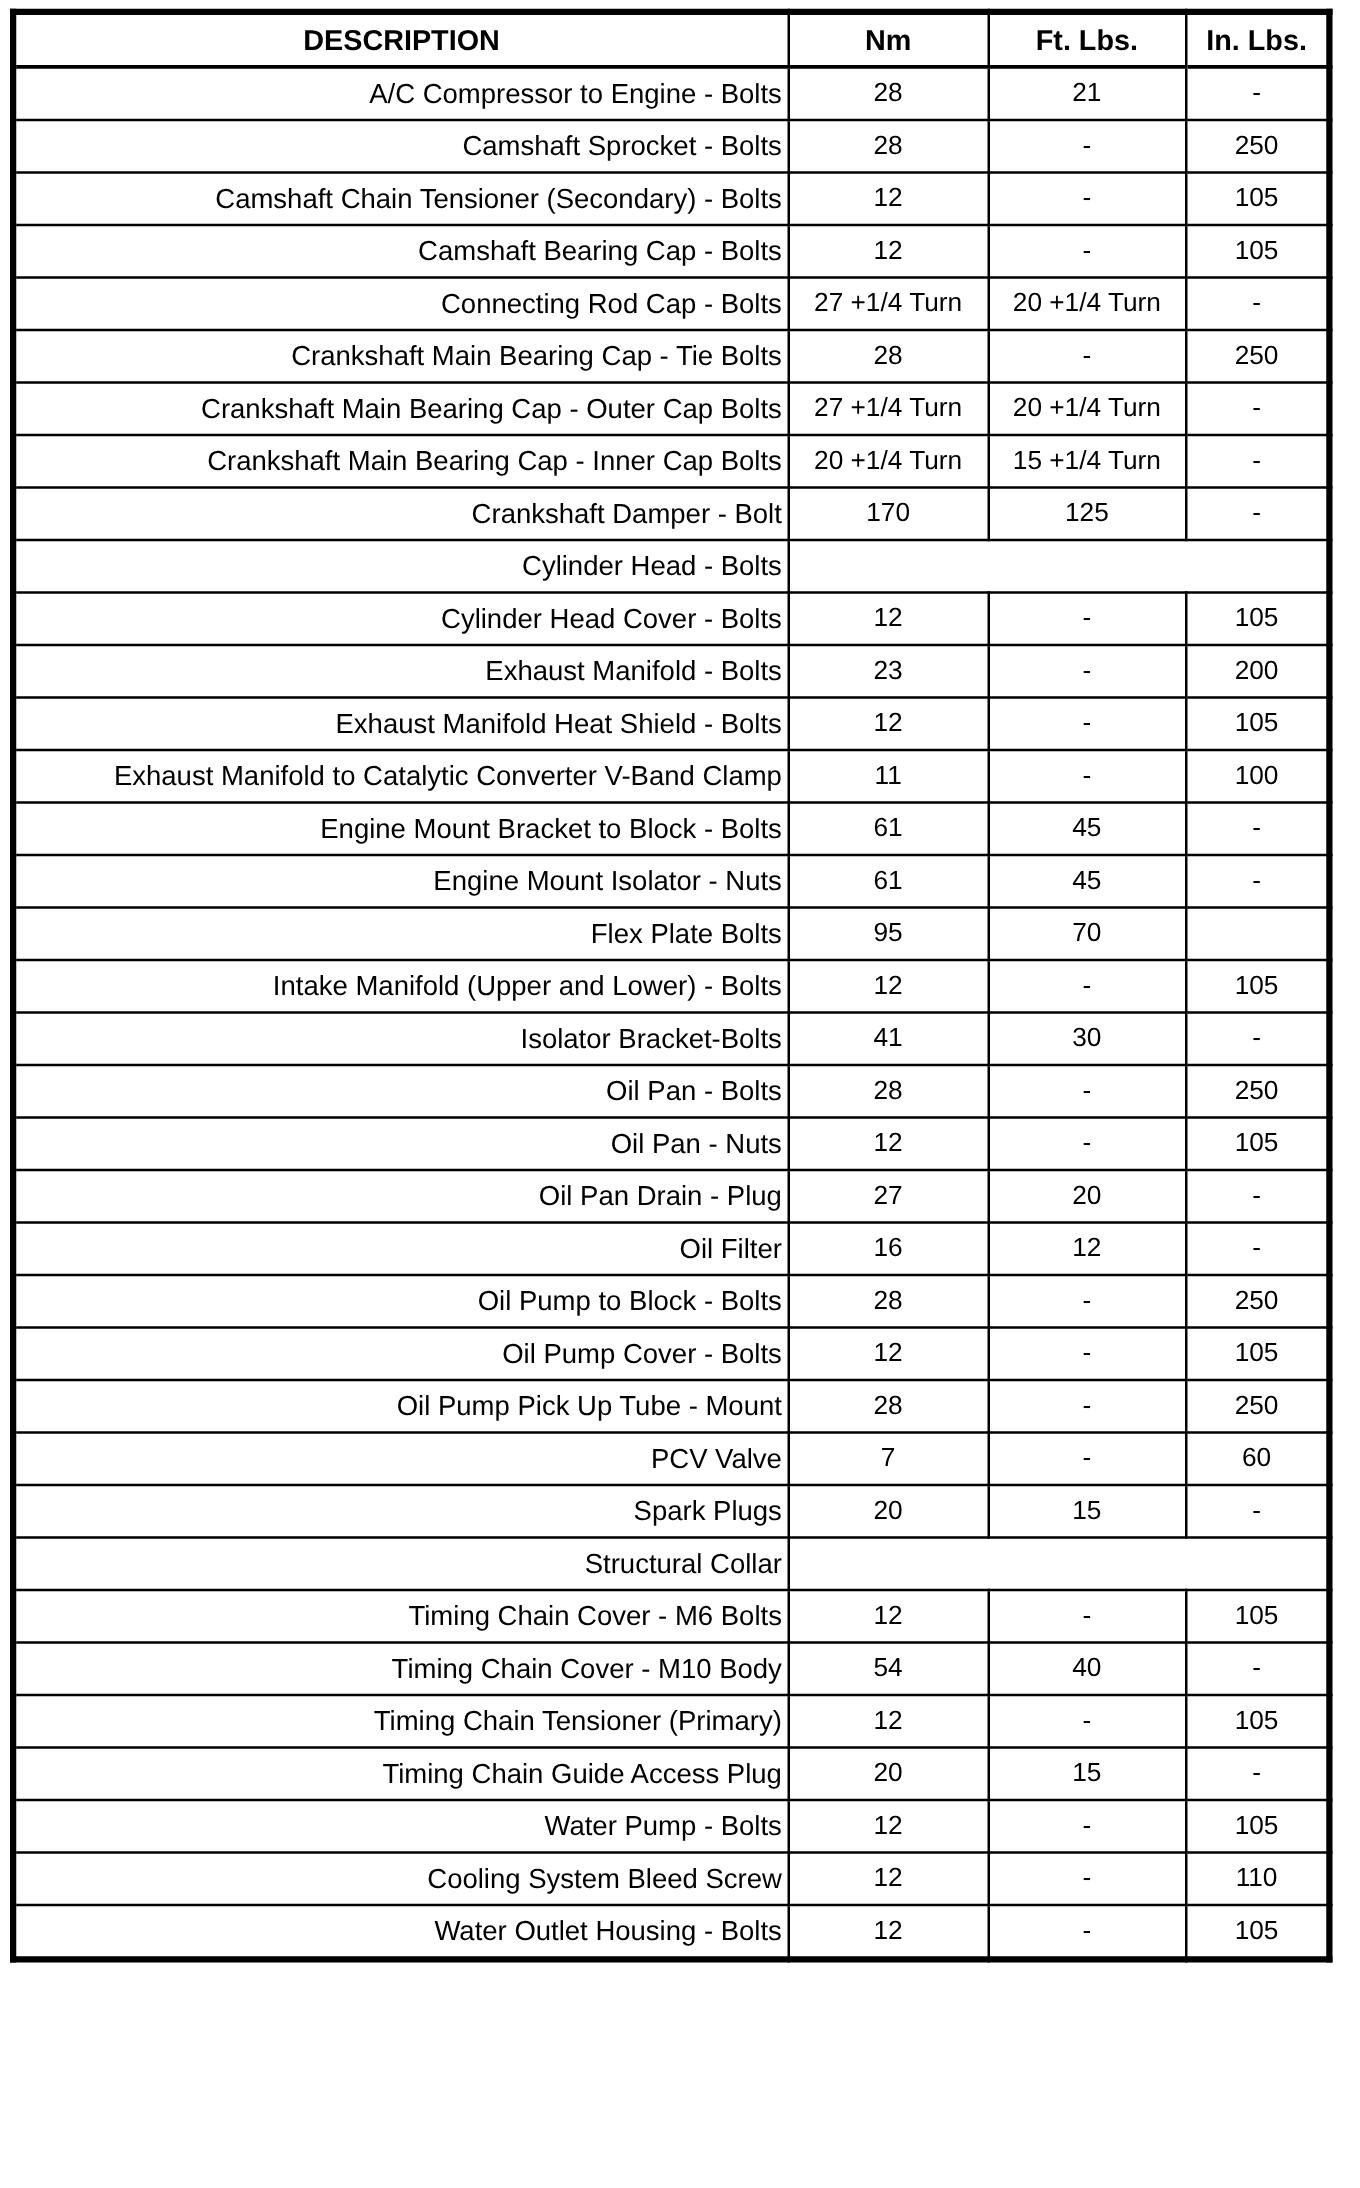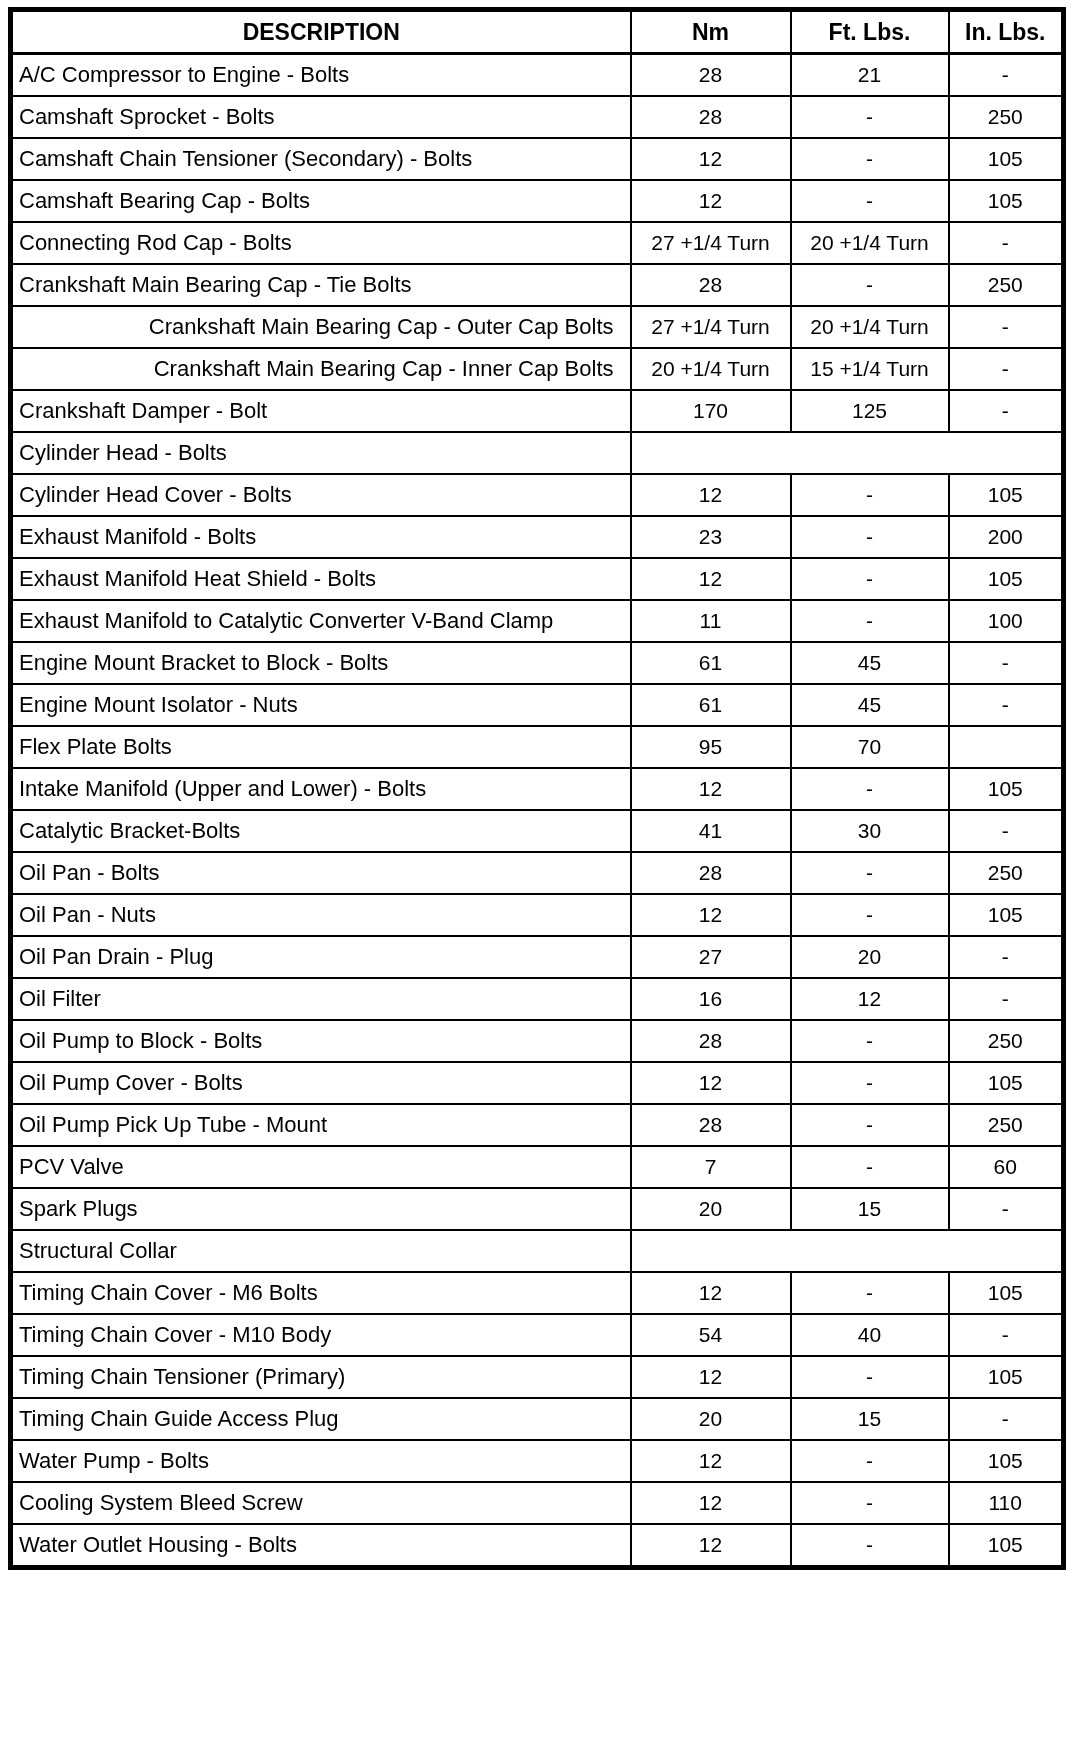--- a/index.html
+++ b/index.html
@@ -40,27 +40,27 @@
     white-space: nowrap;
     height: 40px;
   }
   thead th {
     font-weight: bold;
     font-size: 23px;
     text-align: center;
     border-bottom: 3px solid #000000;
   }
   td.desc {
-    text-align: left;
+    text-align: right;
     font-size: 22px;
     padding-left: 6px;
   }
   td.desc.indent {
     text-align: right;
-    padding-right: 16px;
+    padding-right: 4px;
   }
   td.val {
     text-align: center;
     font-size: 21px;
     padding: 0 2px;
   }
   td.merged {
     border-left: 2px solid #000000;
   }
 </style>
@@ -184,21 +184,21 @@
           <td class="val">70</td>
           <td class="val"></td>
         </tr>
         <tr>
           <td class="desc">Intake Manifold (Upper and Lower) - Bolts</td>
           <td class="val">12</td>
           <td class="val">-</td>
           <td class="val">105</td>
         </tr>
         <tr>
-          <td class="desc">Catalytic Bracket-Bolts</td>
+          <td class="desc">Isolator Bracket-Bolts</td>
           <td class="val">41</td>
           <td class="val">30</td>
           <td class="val">-</td>
         </tr>
         <tr>
           <td class="desc">Oil Pan - Bolts</td>
           <td class="val">28</td>
           <td class="val">-</td>
           <td class="val">250</td>
         </tr>

